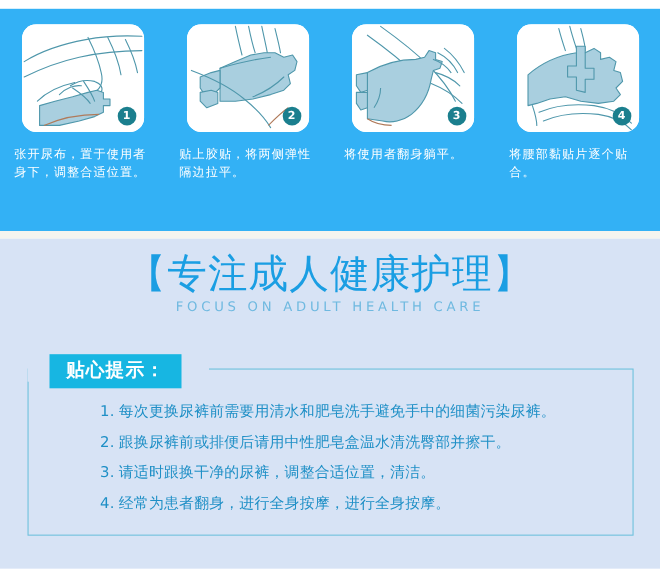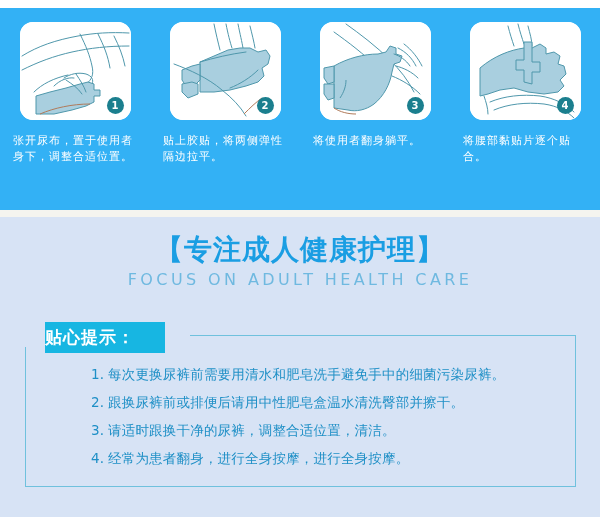--- a/index.html
+++ b/index.html
@@ -104,30 +104,30 @@
 
   .headline-wrap {
     position: absolute;
     left: 0;
     top: 17px;
     width: 600px;
     text-align: center;
   }
   .headline-cn {
     color: #1a9ee3;
-    font-size: 28px;
-    font-weight: bold;
+    font-size: 36px;
+    font-weight: normal;
     line-height: 32px;
     letter-spacing: 1px;
     white-space: nowrap;
   }
   .headline-en {
     margin-top: 6px;
     color: #6fb9e0;
-    font-size: 16px;
+    font-size: 12px;
     letter-spacing: 3.4px;
     line-height: 15px;
     white-space: nowrap;
   }
 
   
   .tips-box {
     position: absolute;
     left: 25px;
     top: 118px;
@@ -141,21 +141,21 @@
     position: absolute;
     left: 45px;
     top: 105px;
     width: 120px;
     height: 31px;
     background: #17b6e2;
     color: #ffffff;
     font-size: 17px;
     font-weight: bold;
     line-height: 31px;
-    text-align: left;
+    text-align: center;
     letter-spacing: 1px;
     z-index: 5;
   }
   .tips-header-cover {
     position: absolute;
     left: 25px;
     top: 110px;
     width: 165px;
     height: 20px;
     background: #d7e3f5;

